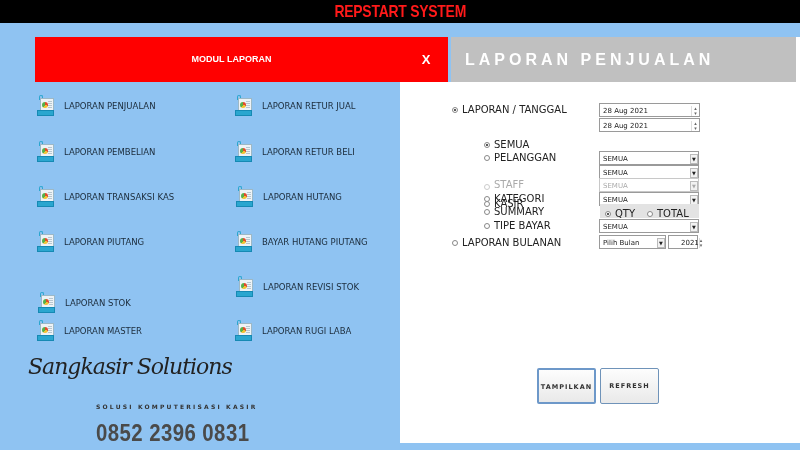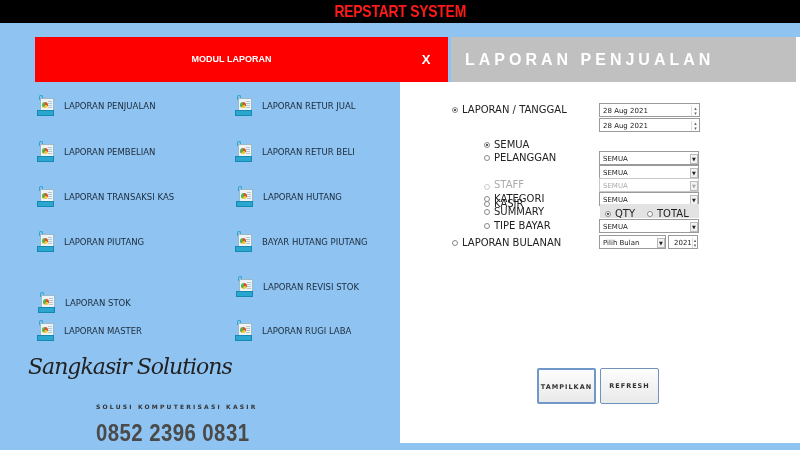--- a/index.html
+++ b/index.html
@@ -259,19 +259,19 @@
 </div>
 
 <div class="radio" style="left:452px;top:237px;">
   <span class="dot"></span>
   <span>LAPORAN BULANAN</span>
 </div>
 <div class="field" style="left:599px;top:235px;width:67px;">
   <span>Pilih Bulan</span>
   <span class="dd">▼</span>
 </div>
-<div class="field" style="left:668px;top:235px;width:30px;padding-left:5px;">
+<div class="field" style="left:668px;top:235px;width:30px;padding-left:12px;">
   <span>2021</span>
   <span class="spin" style="width:7px;">▴<br>▾</span>
 </div>
 
 <div class="btn primary" style="left:537px;top:368px;width:59px;">TAMPILKAN</div>
 <div class="btn" style="left:600px;top:368px;width:59px;">REFRESH</div>
 
 </body></html>

